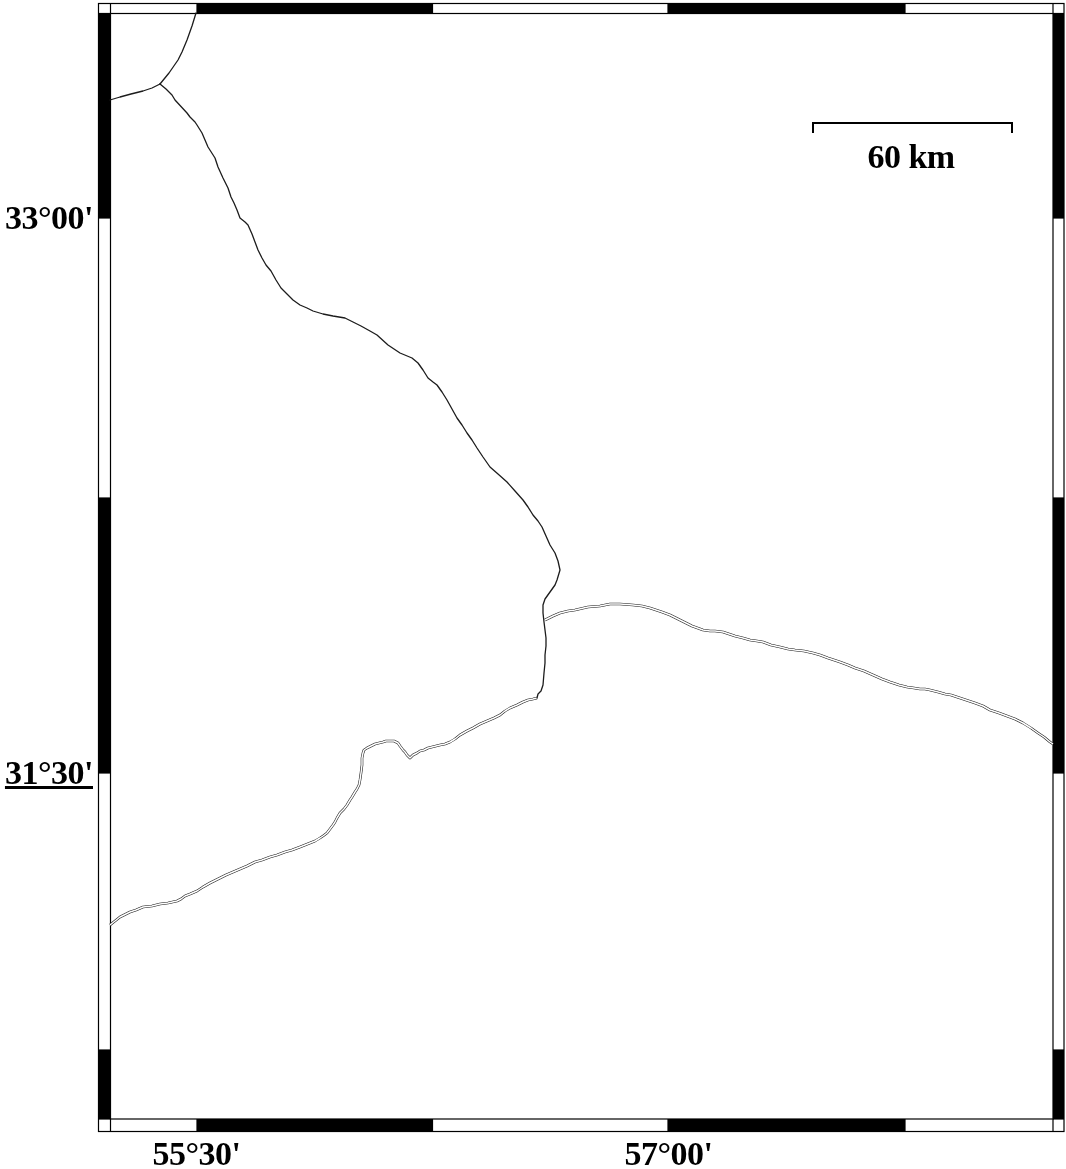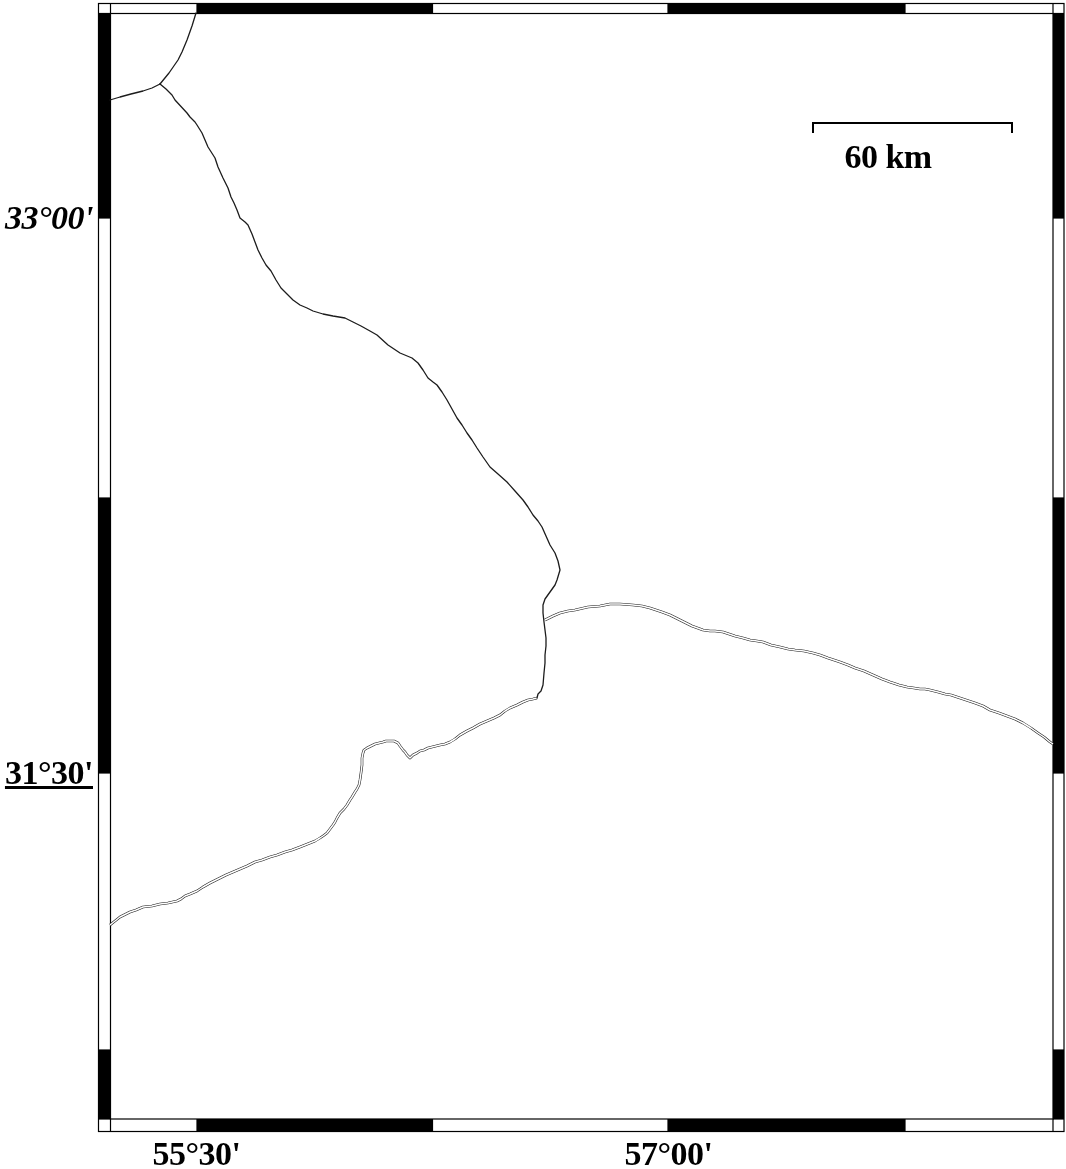--- a/index.html
+++ b/index.html
@@ -63,21 +63,21 @@
       <line x1="1053" y1="1119" x2="1064" y2="1119" stroke="#000000" stroke-width="1.2"></line>
       <polyline points="545,620 553,616 560,613 568,611 575,610 588,607 600,606 610,604 620,604 633,605 642,606 650,608 656,610 662,612 670,615 680,620 686,623 692,626 703,630 710,631 715,631 723,632 729,634 735,636 743,638 750,640 757,641 763,642 771,645 780,647 788,649 795,650 804,651 813,653 820,655 828,658 834,660 840,662 848,665 855,668 864,671 873,675 882,679 890,682 899,685 907,687 914,688 920,689 925,689 930,690 938,692 945,694 951,695 957,697 966,700 975,703 983,706 990,710 999,713 1007,716 1015,719 1023,723 1031,728 1038,733 1044,737 1050,742 1053,744" fill="none" stroke="#1c1c1c" stroke-width="2.6" stroke-linejoin="round" stroke-linecap="butt"></polyline>
       <polyline points="545,620 553,616 560,613 568,611 575,610 588,607 600,606 610,604 620,604 633,605 642,606 650,608 656,610 662,612 670,615 680,620 686,623 692,626 703,630 710,631 715,631 723,632 729,634 735,636 743,638 750,640 757,641 763,642 771,645 780,647 788,649 795,650 804,651 813,653 820,655 828,658 834,660 840,662 848,665 855,668 864,671 873,675 882,679 890,682 899,685 907,687 914,688 920,689 925,689 930,690 938,692 945,694 951,695 957,697 966,700 975,703 983,706 990,710 999,713 1007,716 1015,719 1023,723 1031,728 1038,733 1044,737 1050,742 1053,744" fill="none" stroke="#ffffff" stroke-width="1.5" stroke-linejoin="round" stroke-linecap="butt"></polyline>
       <polyline points="537,698 533,699 528,700 523,702 517,705 510,708 505,711 500,715 494,718 487,721 480,724 473,728 467,731 460,735 455,739 450,742 445,744 440,745 436,746 432,747 428,748 424,750 420,751 417,753 413,755 410,758 407,755 405,752 403,750 400,746 398,743 394,741 390,741 386,741 383,742 379,743 375,744 371,746 367,748 364,750 363,753 362,758 362,765 361,773 360,780 359,785 357,789 355,792 352,797 350,800 347,805 344,809 340,813 337,818 335,822 333,825 330,829 327,833 323,836 320,838 315,841 310,843 305,845 300,847 292,850 285,852 277,855 270,857 262,860 255,862 247,866 240,869 233,872 226,875 220,878 214,881 210,883 203,887 197,891 190,894 185,896 181,899 177,901 168,903 160,904 152,906 143,907 136,910 130,912 124,915 120,917 115,921 110,925" fill="none" stroke="#1c1c1c" stroke-width="2.6" stroke-linejoin="round" stroke-linecap="butt"></polyline>
       <polyline points="537,698 533,699 528,700 523,702 517,705 510,708 505,711 500,715 494,718 487,721 480,724 473,728 467,731 460,735 455,739 450,742 445,744 440,745 436,746 432,747 428,748 424,750 420,751 417,753 413,755 410,758 407,755 405,752 403,750 400,746 398,743 394,741 390,741 386,741 383,742 379,743 375,744 371,746 367,748 364,750 363,753 362,758 362,765 361,773 360,780 359,785 357,789 355,792 352,797 350,800 347,805 344,809 340,813 337,818 335,822 333,825 330,829 327,833 323,836 320,838 315,841 310,843 305,845 300,847 292,850 285,852 277,855 270,857 262,860 255,862 247,866 240,869 233,872 226,875 220,878 214,881 210,883 203,887 197,891 190,894 185,896 181,899 177,901 168,903 160,904 152,906 143,907 136,910 130,912 124,915 120,917 115,921 110,925" fill="none" stroke="#ffffff" stroke-width="1.5" stroke-linejoin="round" stroke-linecap="butt"></polyline>
       <polyline points="196,13 192,26 187,40 182,52 178,60 169,73 160,84" fill="none" stroke="#1c1c1c" stroke-width="1.3" stroke-linejoin="round" stroke-linecap="round"></polyline>
       <polyline points="160,84 152,88 143,91 131,94 120,97 110,100" fill="none" stroke="#1c1c1c" stroke-width="1.3" stroke-linejoin="round" stroke-linecap="round"></polyline>
       <polyline points="160,84 166,89 172,95 175,100 187,113 190,117 195,122 197,125 202,133 208,147 215,158 218,167 223,178 228,188 231,197 234,203 237,210 240,218 245,222 248,225 252,234 255,242 258,250 262,258 266,265 271,271 276,280 281,288 287,294 293,300 300,305 307,308 313,311 323,314 333,316 345,318 353,322 361,326 370,331 377,335 388,345 400,353 412,358 418,363 423,370 428,378 433,382 437,385 442,392 447,400 452,409 457,418 462,425 467,433 472,440 477,448 483,457 490,467 498,474 507,482 515,491 523,500 528,507 533,515 538,521 542,527 546,536 550,545 555,553 558,561 560,570 557,580 555,585 550,592 545,599 543,605 543,613 544,622 545,630 546,638 546,646 545,655 545,663 544,673 543,685 541,691 538,694 537,698" fill="none" stroke="#1c1c1c" stroke-width="1.3" stroke-linejoin="round" stroke-linecap="round"></polyline>
     </svg>
 
-  <div class="coord-label lat" style="top: 200px; font-style: italic;">33°00'</div>
+  <div class="coord-label lat" style="top: 200px;">33°00'</div>
   <div class="coord-label lat" style="top: 755px; text-decoration: underline;">31°30'</div>
 
   <div class="coord-label lon" style="left: 116.5px; top: 1136px;">55°30'</div>
   <div class="coord-label lon" style="left: 588.5px; top: 1136px;">57°00'</div>
 
   <div class="scalebar-bracket" style="left: 812px; top: 122px; width: 201px; height: 11px;"></div>
-  <div class="coord-label scale-label" style="left: 808px; top: 139px;">60 km</div>
+  <div class="coord-label scale-label" style="left: 831px; top: 139px;">60 km</div>
 </div>
 
 </body></html>

